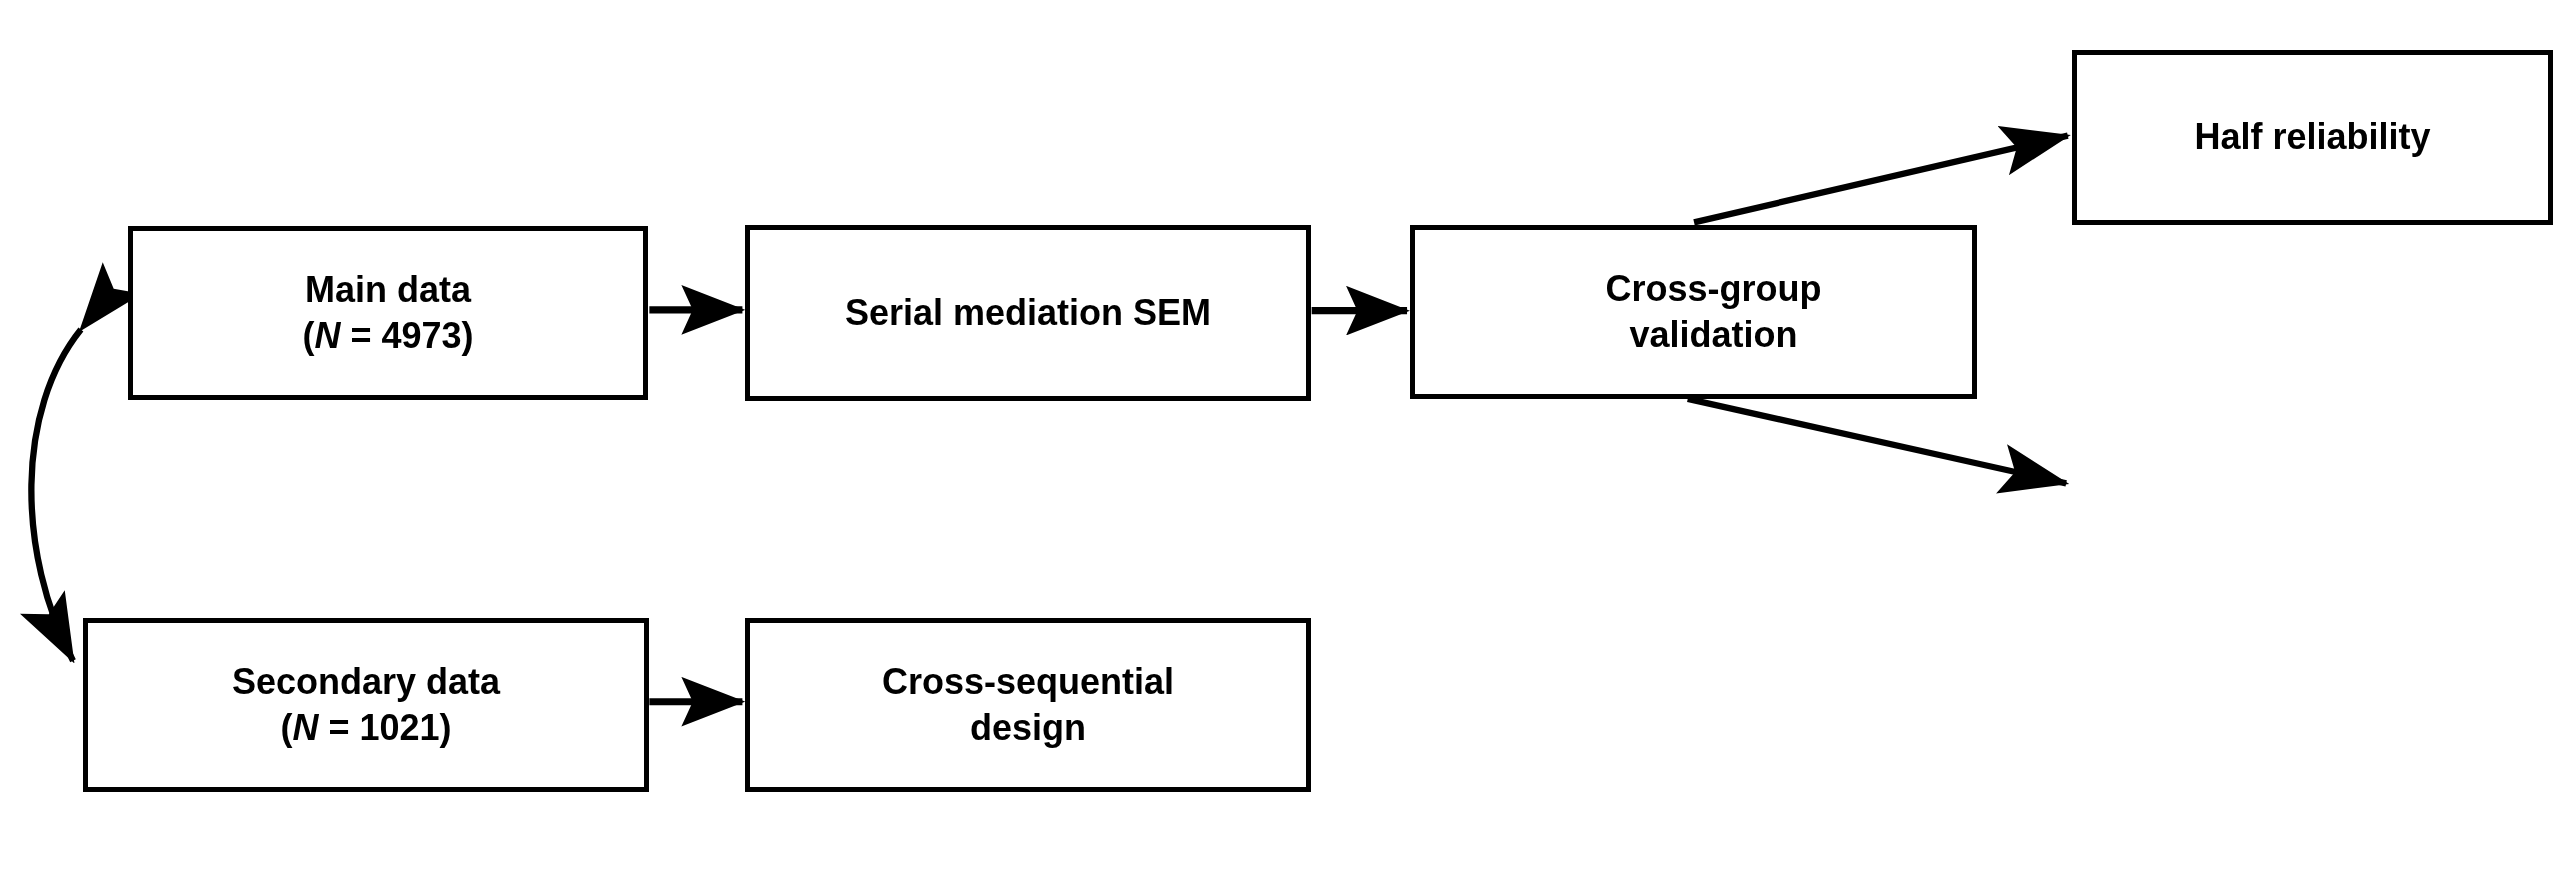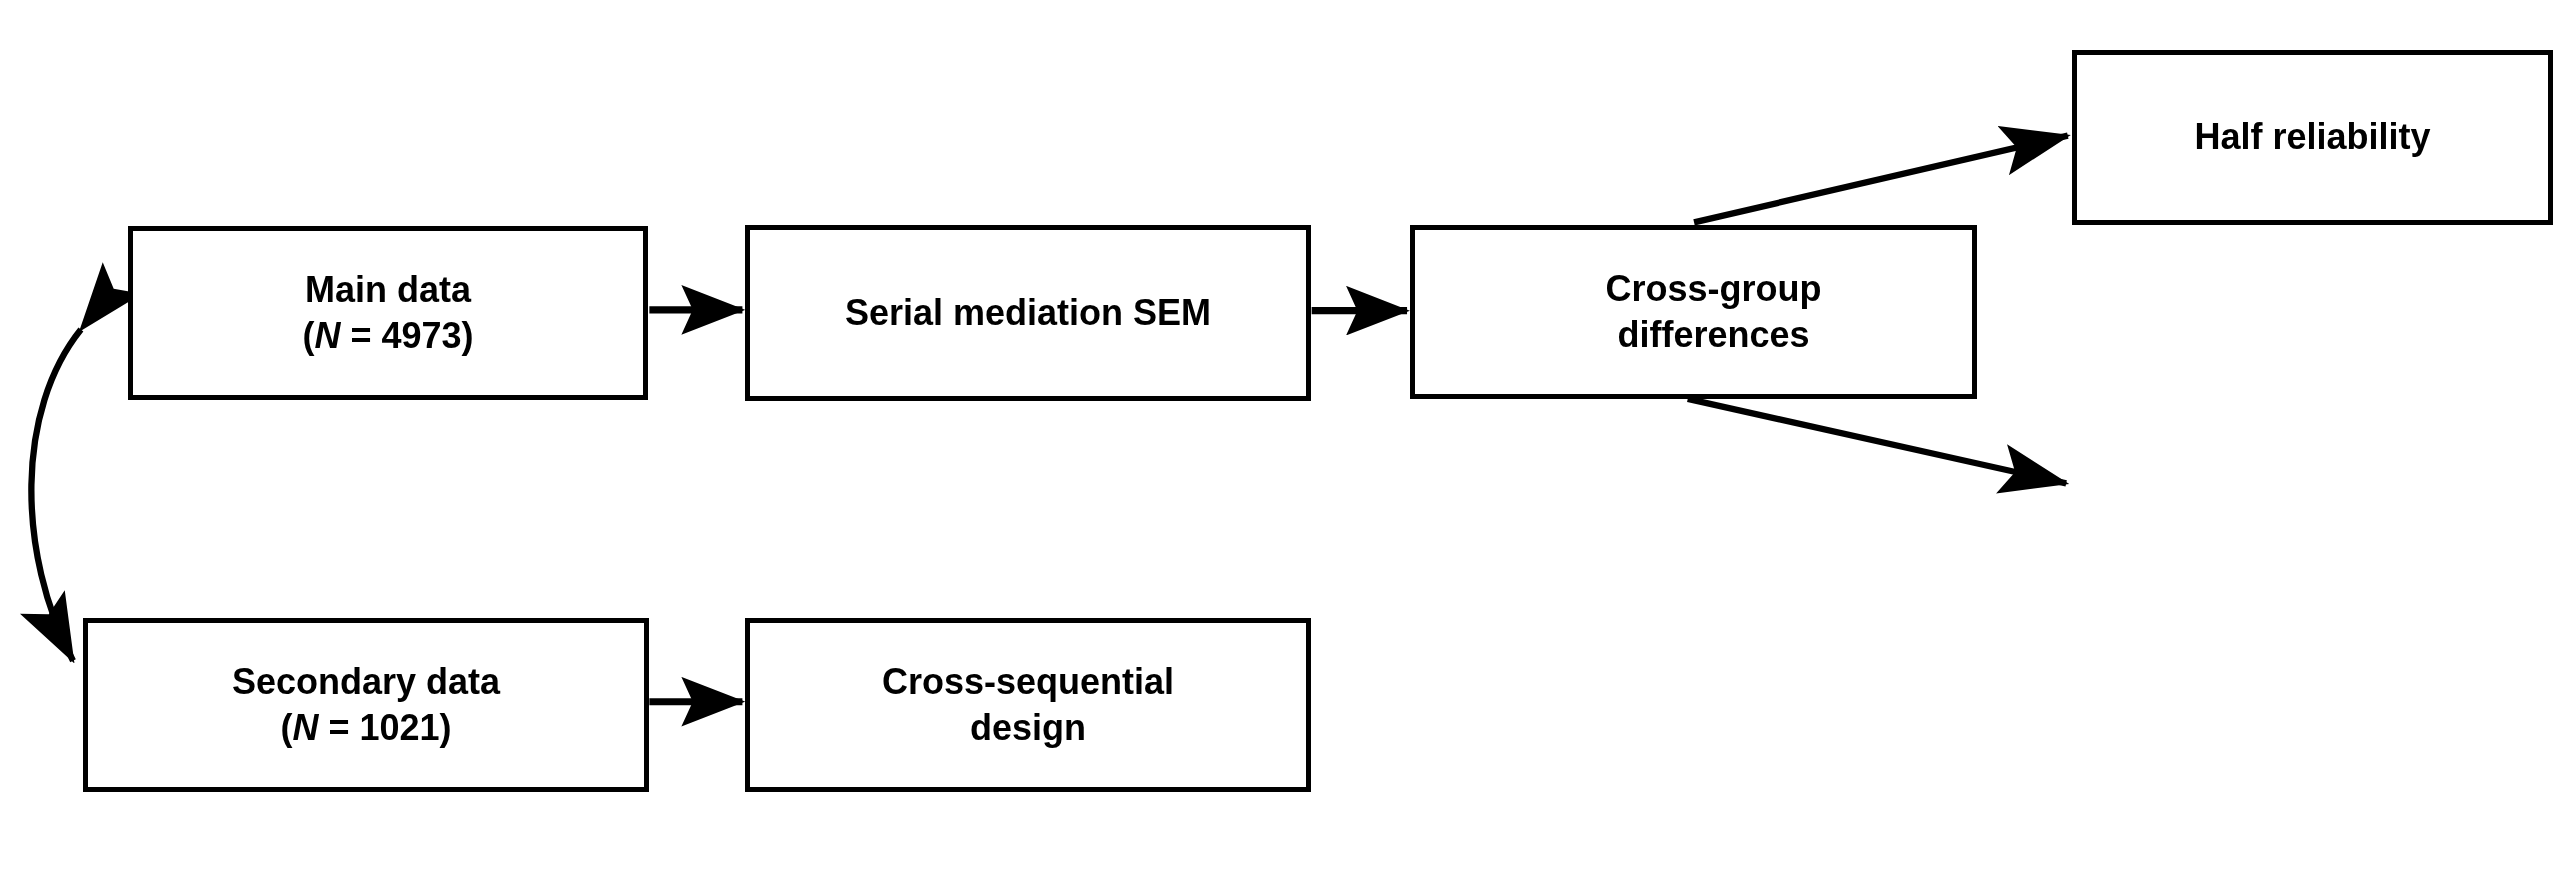--- a/index.html
+++ b/index.html
@@ -81,21 +81,21 @@
     <span class="node-line">Main data</span>
     <span class="node-line"><span>(</span><em>N</em><span> = 4973)</span></span>
   </div>
 
   <div class="node" style="left:745px; top:225px; width:566px; height:176px;">
     <span class="node-line">Serial mediation SEM</span>
   </div>
 
   <div class="node" style="left:1410px; top:225px; width:567px; height:174px;padding-left:40px;">
     <span class="node-line">Cross-group</span>
-    <span class="node-line">differences</span>
+    <span class="node-line">validation</span>
   </div>
 
   <div class="node" style="left:2072px; top:50px; width:481px; height:175px;">
     <span class="node-line">Half reliability</span>
   </div>
 
 
   <div class="node" style="left:83px; top:618px; width:566px; height:174px;text-align:right;">
     <span class="node-line">Secondary data</span>
     <span class="node-line"><span>(</span><em>N</em><span> = 1021)</span></span>

